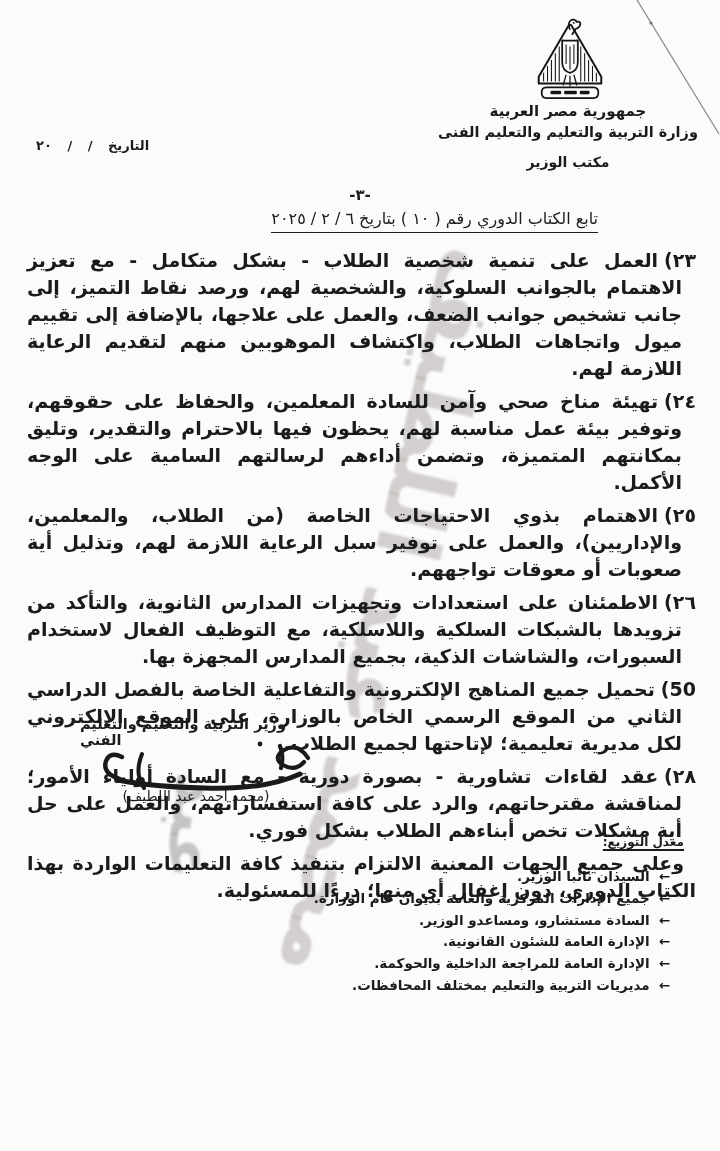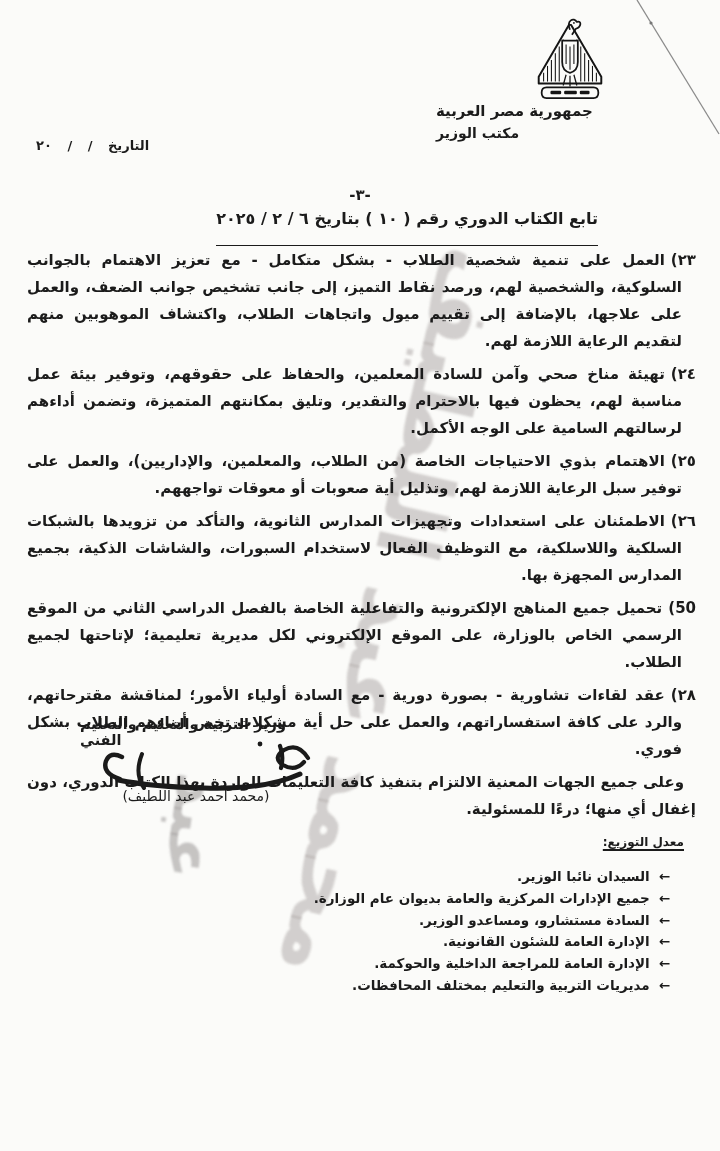--- a/index.html
+++ b/index.html
@@ -4,44 +4,44 @@
 <style>
   html,body { margin:0; padding:0; background:#e8e8e8; }
   .page {
     position:relative; width:720px; height:1151px; margin:0 auto;
     background:#fbfbf9; overflow:hidden;
     font-family:"DejaVu Sans", sans-serif; color:#1b1b1b;
   }
   
   .emblem { position:absolute; left:526px; top:16px; width:88px; height:94px; }
   .org {
-    position:absolute; top:102px; right:20px; width:264px; text-align:left;
+    position:absolute; top:102px; right:20px; width:264px; text-align:center;
     direction:rtl; font-weight:bold; line-height:1.3;
   }
   .org-l1 { font-size:15px; }
   .org-l2 { font-size:14.5px; margin-top:1px; }
-  .org-l3 { font-size:14px; margin-top:2px; }
+  .org-l3 { font-size:14px; margin-top:12px; }
   .date {
     position:absolute; top:138px; left:36px; width:116px; text-align:left;
     direction:rtl; font-weight:bold; font-size:13px; word-spacing:11px;
   }
   .pagenum {
     position:absolute; top:186px; left:0; width:720px; text-align:center;
     font-weight:bold; font-size:15px; letter-spacing:1px;
   }
   .title {
     position:absolute; top:209px; right:122px; direction:rtl;
-    font-weight:bold; font-size:16px;
-    border-bottom:1.6px solid #1b1b1b; padding-bottom:17px;
+    font-weight:normal; font-size:16px;
+    border-bottom:1.6px solid #1b1b1b; padding-bottom:4px;
   }
   
   .body {
     position:absolute; top:247px; right:24px; left:27px;
     direction:rtl; text-align:justify; font-weight:bold;
-    font-size:15px; line-height:27px;
+    font-size:19px; line-height:27px;
   }
   .body p { margin:0 0 6px; padding-right:14px; text-indent:-14px; }
   .body p.closing { padding-right:0; text-indent:12px; margin-top:3px; }
   .num { padding-left:6px; }
   
   .sig-title {
     position:absolute; top:716px; left:80px; width:236px; text-align:left;
     direction:rtl; font-weight:bold; font-size:14.5px;
   }
   .scrawl { position:absolute; top:732px; left:84px; width:238px; height:74px; }
@@ -123,20 +123,21 @@
     <path d="M21,73 h48 q5,0 5,5.5 q0,5.5 -5,5.5 h-48 q-5,0 -5,-5.5 q0,-5.5 5,-5.5 Z" fill="none" stroke="#151515" stroke-width="1.8"></path>
     <g fill="#151515">
       <rect x="25" y="76.5" width="11" height="3.4" rx="1.2"></rect>
       <rect x="39" y="76.5" width="13" height="3.4" rx="1.2"></rect>
       <rect x="55" y="76.5" width="10" height="3.4" rx="1.2"></rect>
     </g>
   </svg>
 
   <div class="org">
     <div class="org-l1">جمهورية مصر العربية</div>
+    <div class="org-l2">وزارة التربية والتعليم والتعليم الفنى</div>
     <div class="org-l3">مكتب الوزير</div>
   </div>
 
   <div class="date">التاريخ / / ٢٠</div>
 
   <div class="pagenum">-٣-</div>
 
   <div class="title">تابع الكتاب الدوري رقم ( ١٠ ) بتاريخ ٦ / ٢ / ٢٠٢٥</div>
 
   <div class="body">

